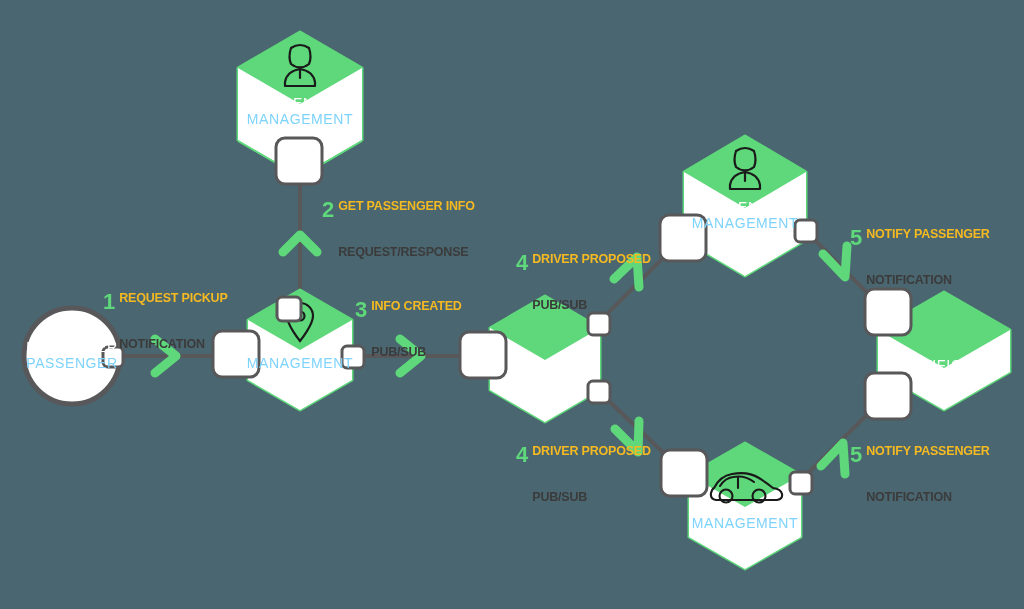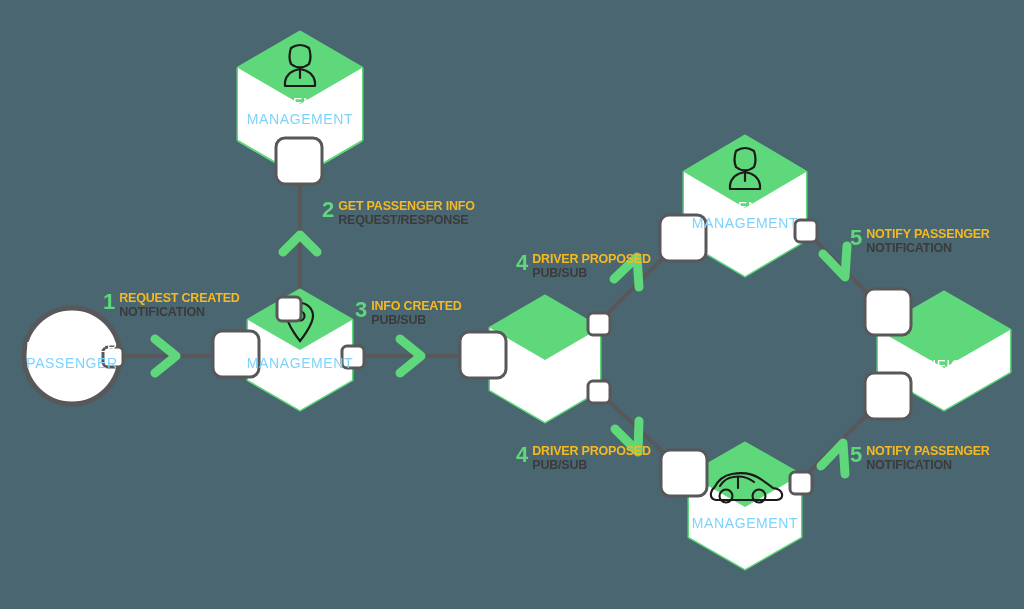--- a/index.html
+++ b/index.html
@@ -53,20 +53,21 @@
     color: #f5b921;
     letter-spacing: -0.2px;
     display: block;
   }
   .lbl .t2 {
     font-size: 12.5px;
     font-weight: bold;
     color: #3b3b3b;
     letter-spacing: -0.2px;
     display: block;
+    margin-top: 32px;
   }
   .nodetext {
     position: absolute;
     text-align: center;
     pointer-events: none;
     white-space: nowrap;
   }
   .nodetext .ln1 {
     display: block;
     font-size: 14px;
@@ -227,21 +228,21 @@
 
   <div class="nodetext" style="left:665px; top:515px; width:160px;">
     <span class="ln2">MANAGEMENT</span>
   </div>
 
   <div class="nodetext single" style="left:884px; top:357px; width:140px;">
     <span class="ln1">NOTIFICATION</span>
   </div>
 
   <div class="lbl" style="left:103px; top:291px;">
-    <span class="num">1</span><span class="txtwrap"><span class="t1">REQUEST CREATED</span><span class="t2">NOTIFICATION</span></span>
+    <span class="num">1</span><span class="txtwrap"><span class="t1">REQUEST PICKUP</span><span class="t2">NOTIFICATION</span></span>
   </div>
 
   <div class="lbl" style="left:322px; top:199px;">
     <span class="num">2</span><span class="txtwrap"><span class="t1">GET PASSENGER INFO</span><span class="t2">REQUEST/RESPONSE</span></span>
   </div>
 
   <div class="lbl" style="left:355px; top:299px;">
     <span class="num">3</span><span class="txtwrap"><span class="t1">INFO CREATED</span><span class="t2">PUB/SUB</span></span>
   </div>
 

